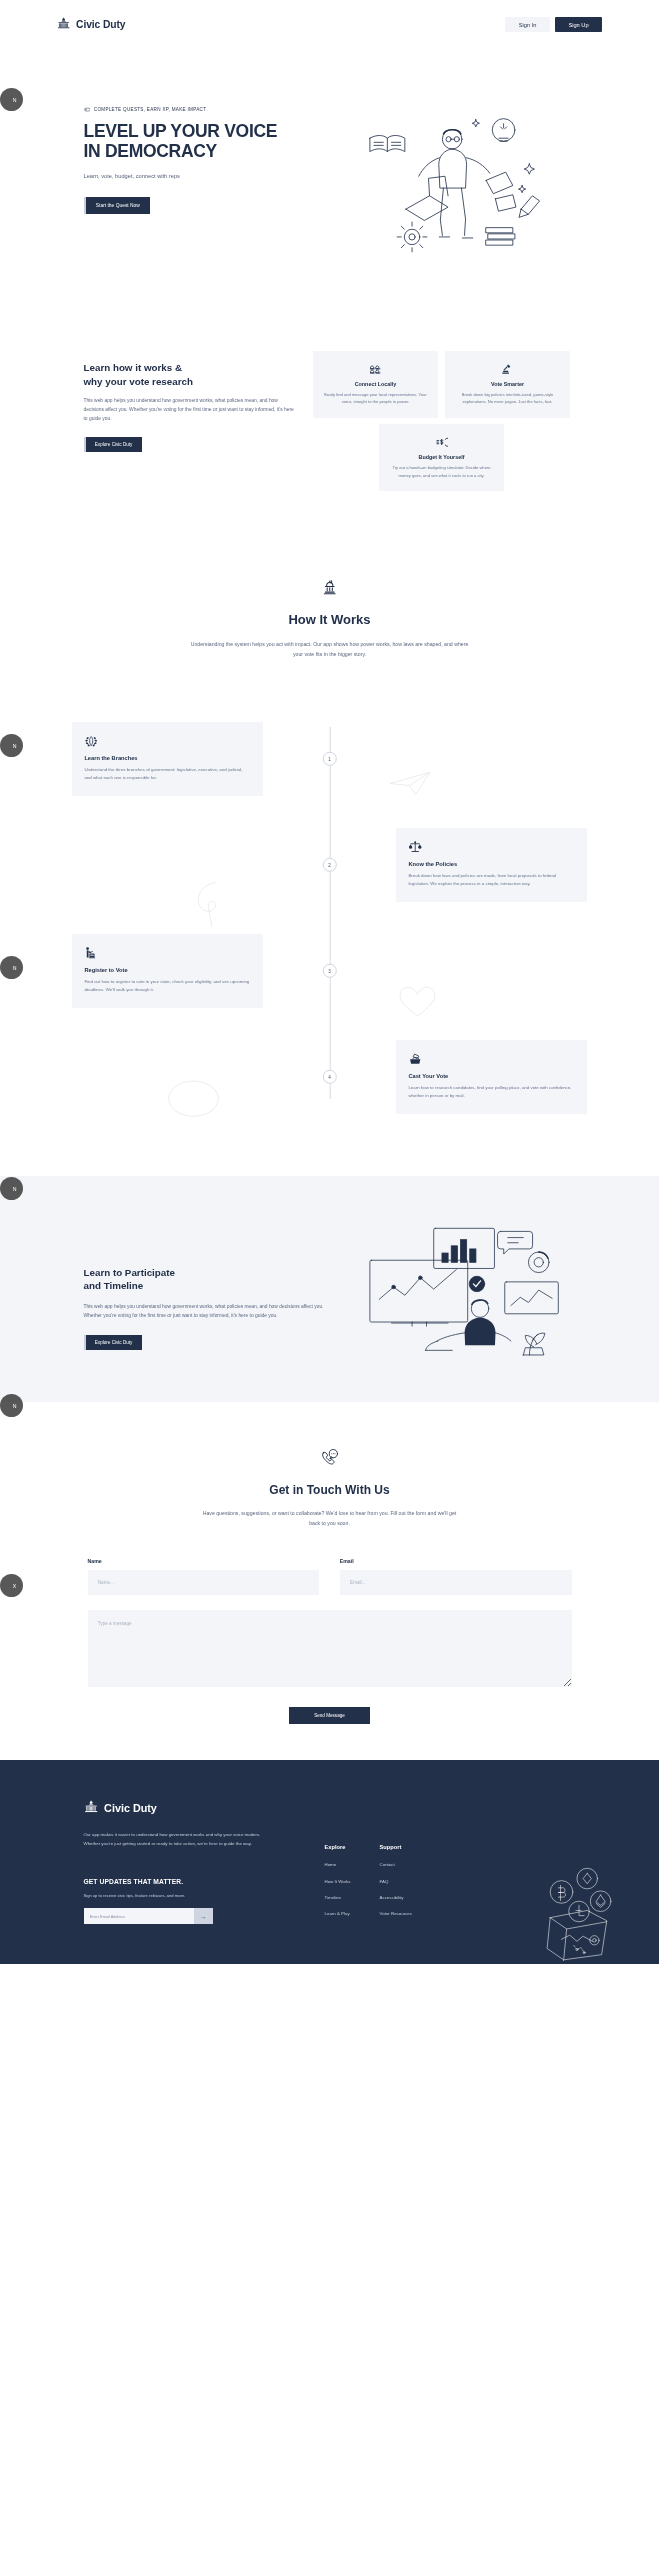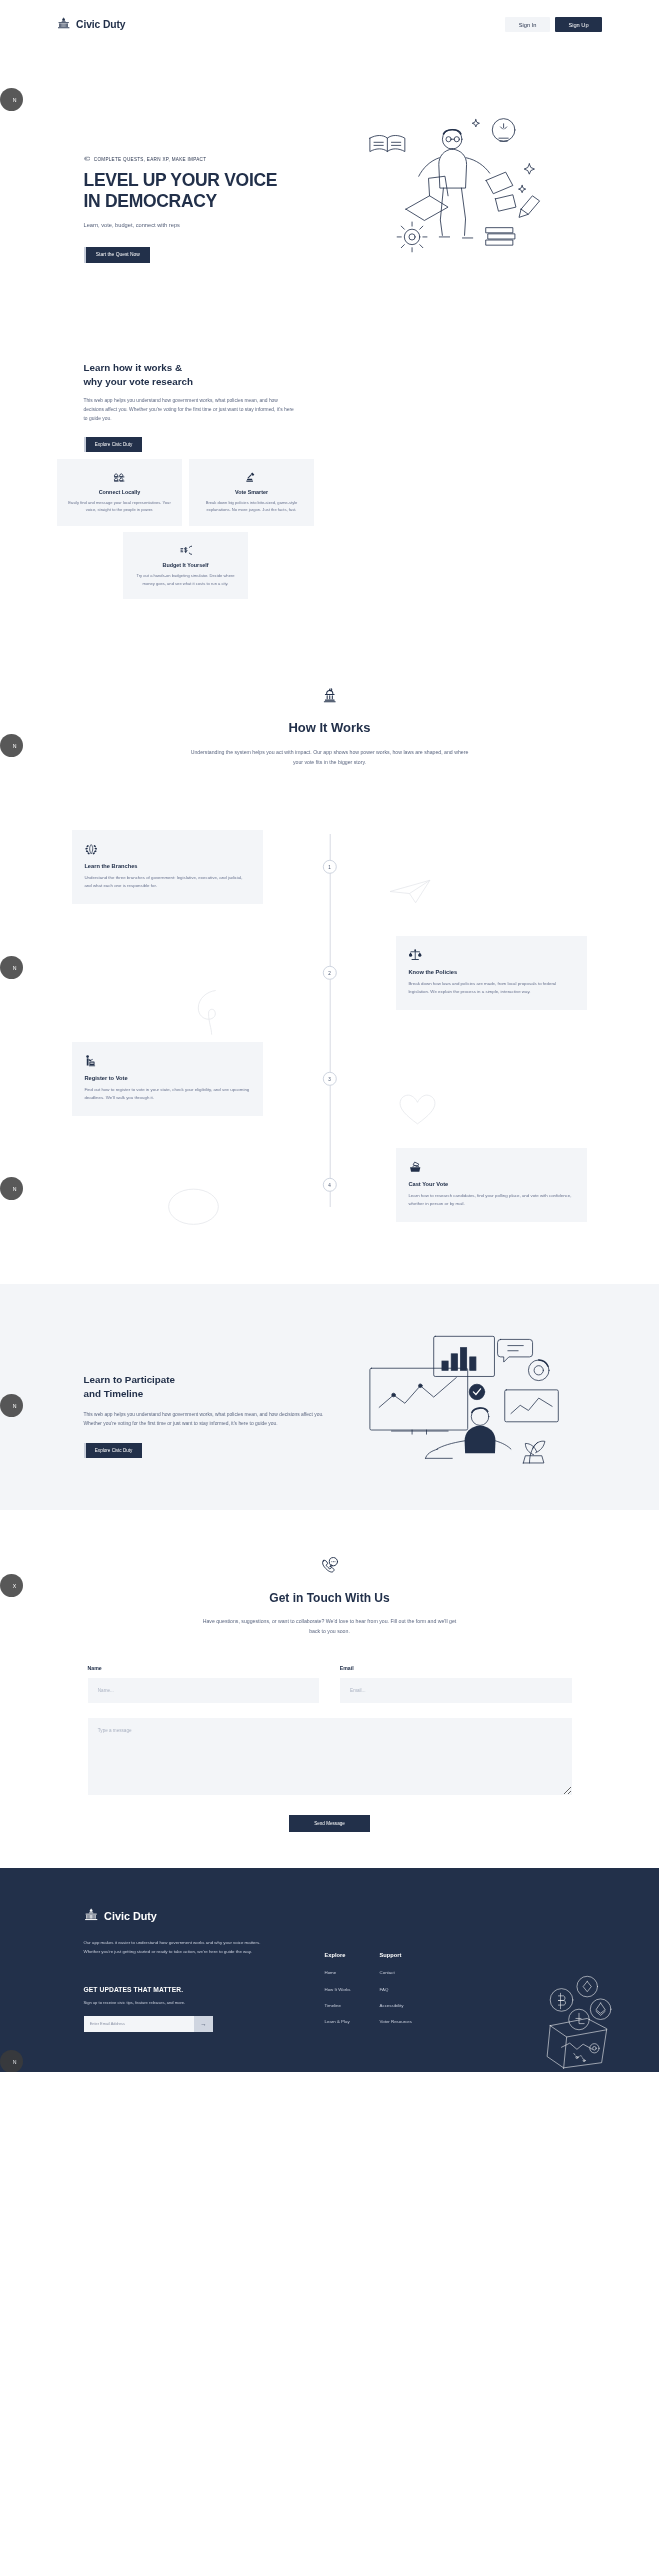--- a/index.html
+++ b/index.html
@@ -24,40 +24,40 @@
   .btn{border:none;cursor:pointer;font-family:inherit;}
   .btn-light{
     background:#f2f4f7;color:#2b3650;font-size:5.7px;padding:4.6px 13.4px;border-radius:1px;
   }
   .btn-dark{
     background:#22304a;color:#fff;font-size:5.7px;padding:4.6px 13.4px;border-radius:1px;
   }
 
   
   .hero{position:relative;padding:57px 0 57px;}
-  .hero-inner{width:546px;margin:0 auto;display:flex;align-items:flex-end;}
+  .hero-inner{width:546px;margin:0 auto;display:flex;align-items:flex-start;}
   .hero-left{width:268px;padding-left:27px;}
   .eyebrow{
     display:flex;align-items:center;gap:3.6px;font-size:4.6px;letter-spacing:0.3px;
     color:#2b3650;margin-bottom:7.2px;
   }
   .hero-h1{
     font-size:17.5px;line-height:1.16;font-weight:bold;color:#22304a;letter-spacing:-0.3px;
     text-transform:uppercase;
   }
   .hero-sub{font-size:5.7px;color:#56617a;margin-top:11.3px;}
   .hero-cta{
     margin-top:18.5px;background:#22304a;color:#fff;font-size:4.9px;padding:5.7px 10.3px;
     border-left:2.1px solid #c9cfdb;
   }
   .hero-art{width:242px;padding-top:2.1px;display:flex;justify-content:center;}
 
   
   .learn{padding:31px 0 36px;}
-  .learn-inner{width:546px;margin:0 auto;display:flex;gap:7px;align-items:flex-start;flex-direction:column;}
+  .learn-inner{width:546px;margin:0 auto;display:flex;gap:14px;align-items:flex-start;}
   .learn-left{width:242px;padding-left:27px;padding-top:10.3px;}
   .learn-h2{font-size:9.8px;line-height:1.35;font-weight:bold;color:#22304a;}
   .learn-p{font-size:4.9px;line-height:1.85;color:#5c6780;margin-top:8.2px;}
   .learn-btn{margin-top:13.4px;background:#22304a;color:#fff;font-size:4.6px;padding:5.2px 9.3px;
     border-left:2.1px solid #c9cfdb;}
   .cards{width:258px;display:flex;flex-wrap:wrap;gap:6.2px;justify-content:flex-start;}
   .card{
     background:#f3f5f8;padding:11.3px 9.3px 12.4px;text-align:center;width:calc(50% - 3.1px);
   }
   .card.center{margin:0 auto;}

